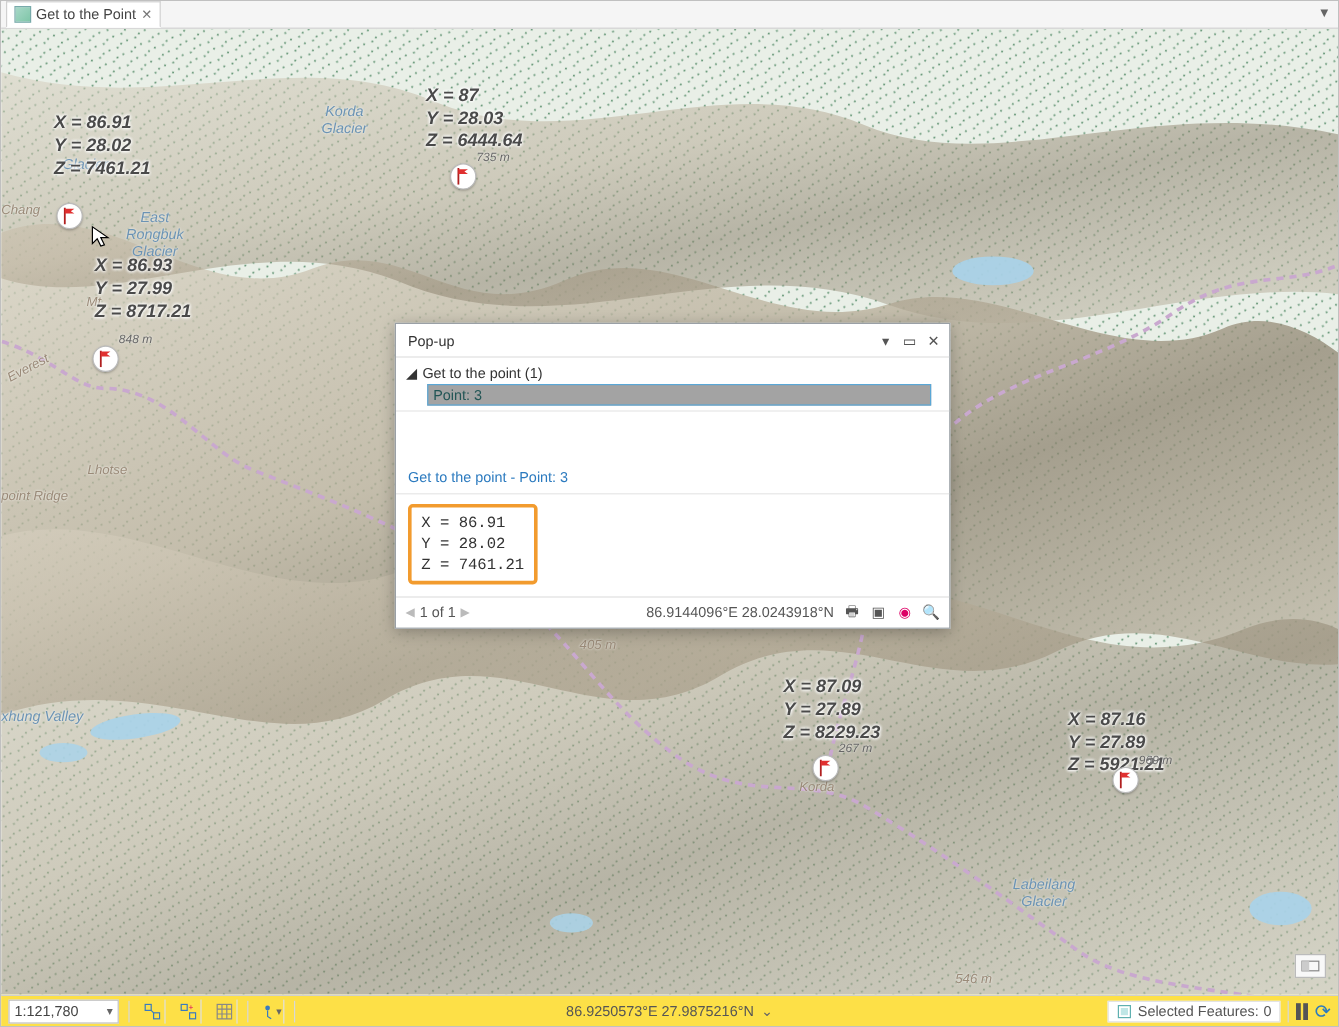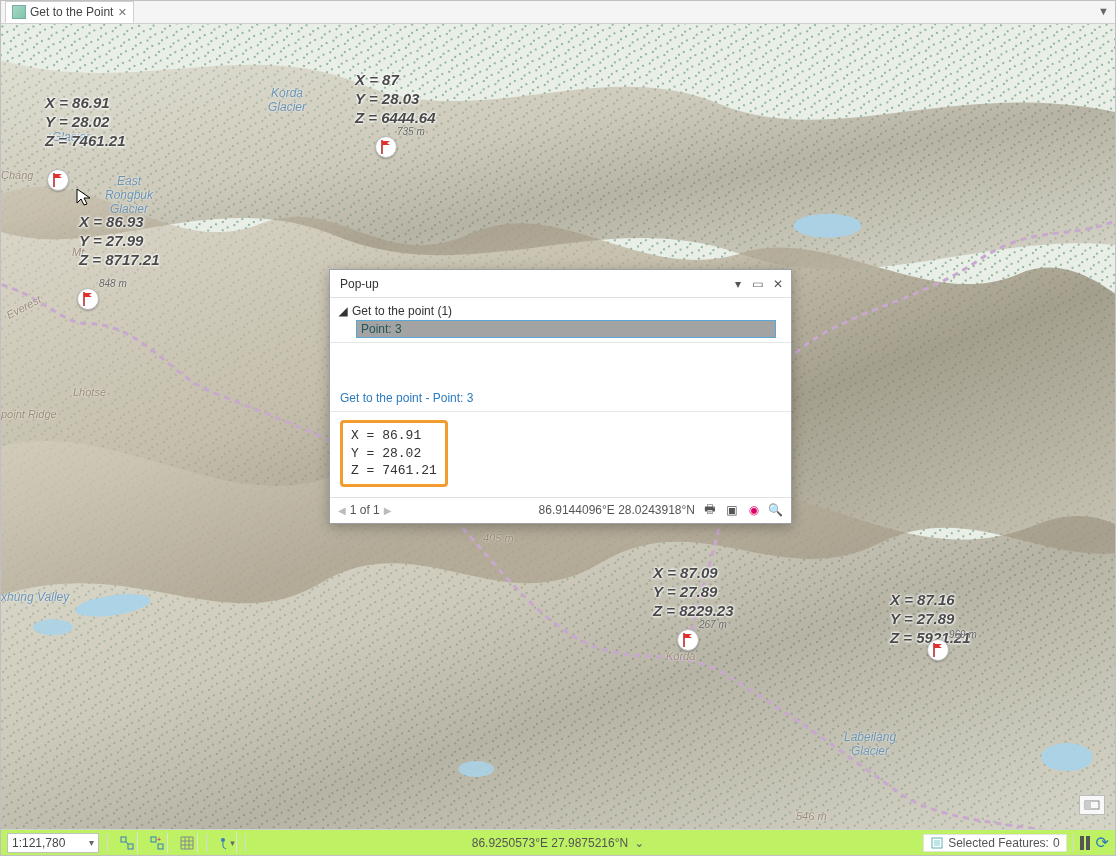--- a/index.html
+++ b/index.html
@@ -47,21 +47,21 @@
   .hl-box { border:3px solid #f29b2e; border-radius:4px; padding:4px 8px; display:inline-block; font-family:"Consolas","Courier New",monospace; font-size:13px; color:#333; line-height:1.35; }
   .popup-ft { height:26px; border-top:1px solid #e0e0e0; display:flex; align-items:center; padding:0 8px; gap:8px; color:#555; }
   .popup-ft .nav { display:flex; align-items:center; gap:4px; }
   .popup-ft .nav .tri { color:#bbb; font-size:10px; }
   .popup-ft .spacer { flex:1; }
   .popup-ft .coord { color:#555; }
   .popup-ft .icons { display:flex; gap:8px; align-items:center; }
   .popup-ft .icons span { width:14px; height:14px; display:flex; align-items:center; justify-content:center; }
 
   
-  .status { position:absolute; left:0; right:0; bottom:0; height:26px; background:#bef264; border-top:1px solid #d0d0d0; display:flex; align-items:center; padding:0 6px; gap:8px; }
+  .status { position:absolute; left:0; right:0; bottom:0; height:26px; background:#fde047; border-top:1px solid #d0d0d0; display:flex; align-items:center; padding:0 6px; gap:8px; }
   .scalebox { width:92px; height:20px; border:1px solid #c0c0c0; background:#fff; display:flex; align-items:center; justify-content:space-between; padding:0 4px; font-size:12px; }
   .scalebox .dd2{color:#666;font-size:10px;}
   .tbtn { width:22px; height:20px; display:flex; align-items:center; justify-content:center; border-right:1px solid #e0e0e0; color:#3a7bbf; }
   .tbtn svg{width:14px;height:14px;}
   .status .sep { width:1px; height:18px; background:#d8d8d8; }
   .status .center { position:absolute; left:50%; transform:translateX(-50%); display:flex; align-items:center; gap:6px; color:#555; }
   .status .right { margin-left:auto; display:flex; align-items:center; gap:6px; }
   .selfeat { display:flex; align-items:center; gap:4px; color:#555; border:1px solid #e3e3e3; padding:1px 6px; background:#fff; }
   .pause { display:flex; gap:2px; }
   .pause i{width:4px;height:14px;background:#555;display:block;}

